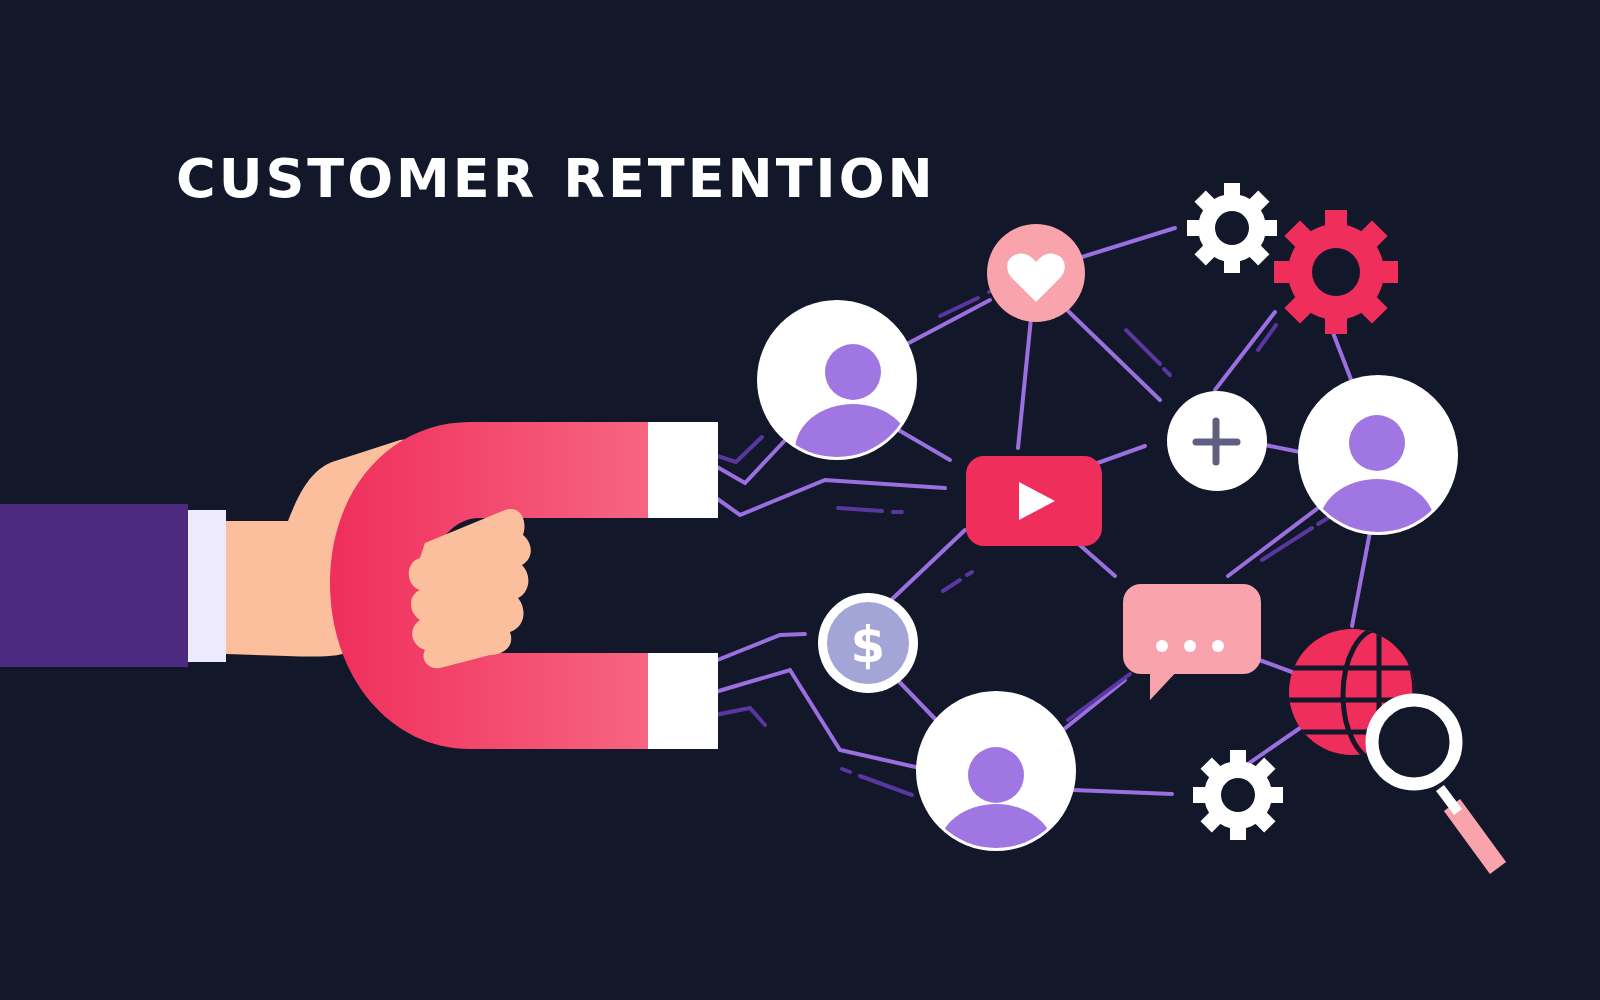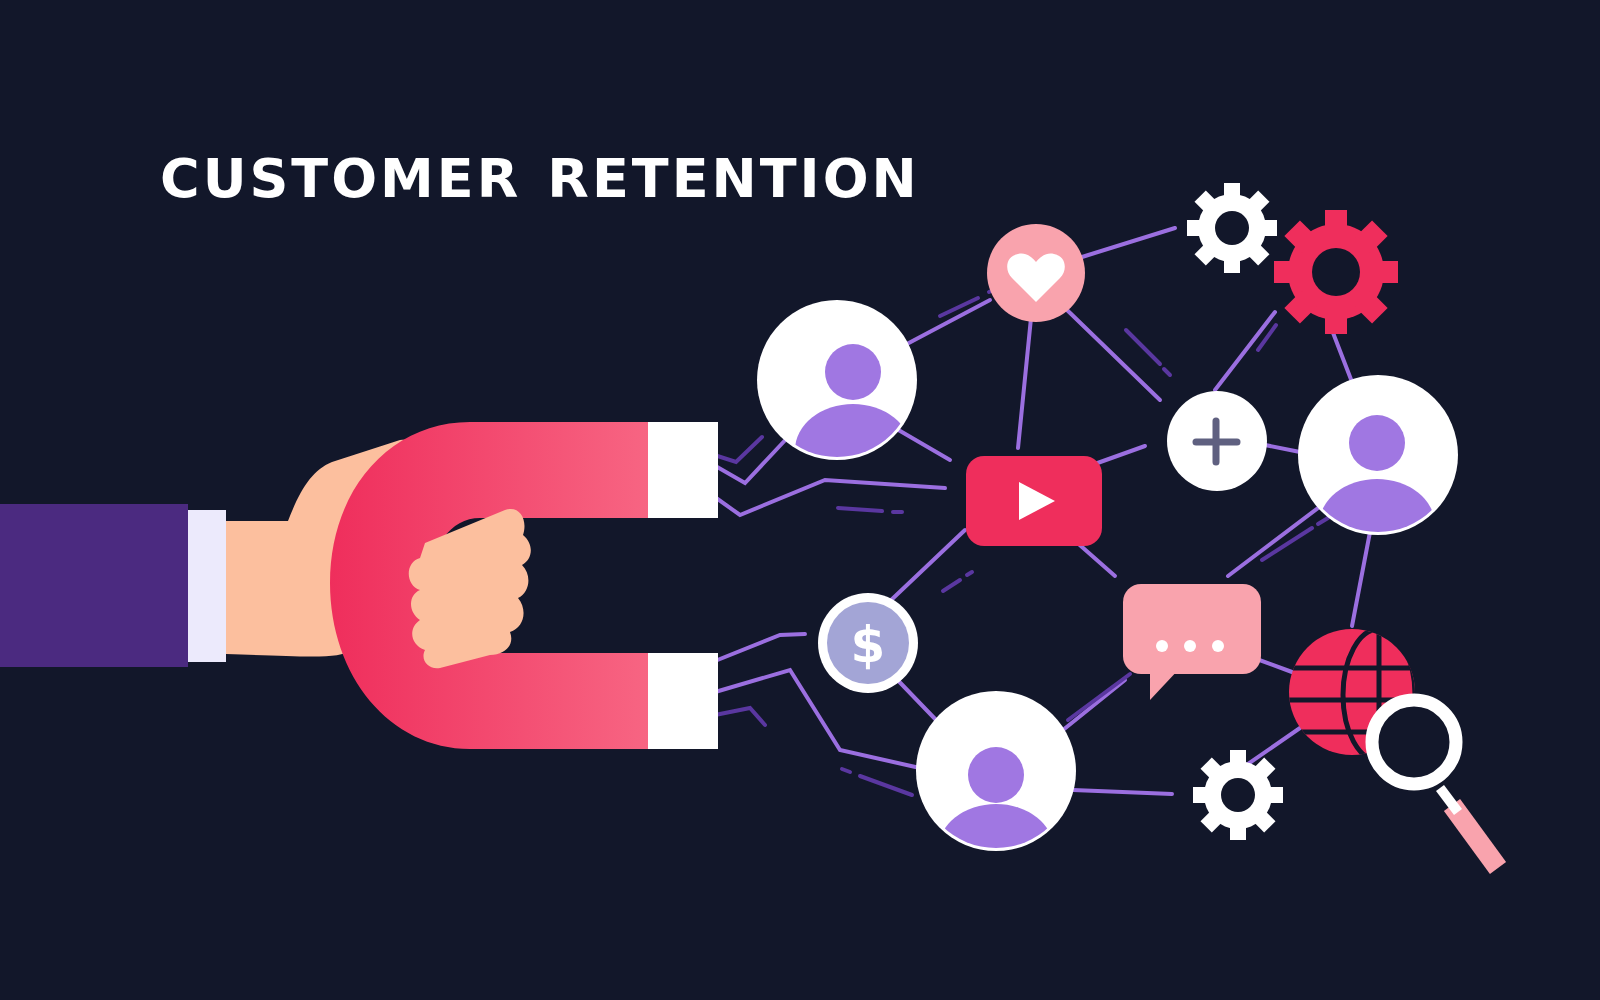--- a/index.html
+++ b/index.html
@@ -1,17 +1,17 @@
 <!DOCTYPE html>
 <html><head>
 <meta charset="utf-8">
 <style>
   html, body { margin:0; padding:0; }
   body { width:1600px; height:1000px; overflow:hidden; background:#12172a; position:relative; font-family:"Liberation Sans", sans-serif; }
-  .title { position:absolute; left:160px; top:152px; color:#ffffff; font-family:"DejaVu Sans", sans-serif; font-weight:bold; font-size:54px; letter-spacing:3px; line-height:1; white-space:nowrap; }
+  .title { position:absolute; left:176px; top:152px; color:#ffffff; font-family:"DejaVu Sans", sans-serif; font-weight:bold; font-size:54px; letter-spacing:3px; line-height:1; white-space:nowrap; }
   .title span + span { margin-left:26px; }
   svg.art { position:absolute; left:0; top:0; }
 </style>
 </head>
 <body>
 
 <div class="title">
   <span>CUSTOMER</span><span>RETENTION</span>
 </div>
 

